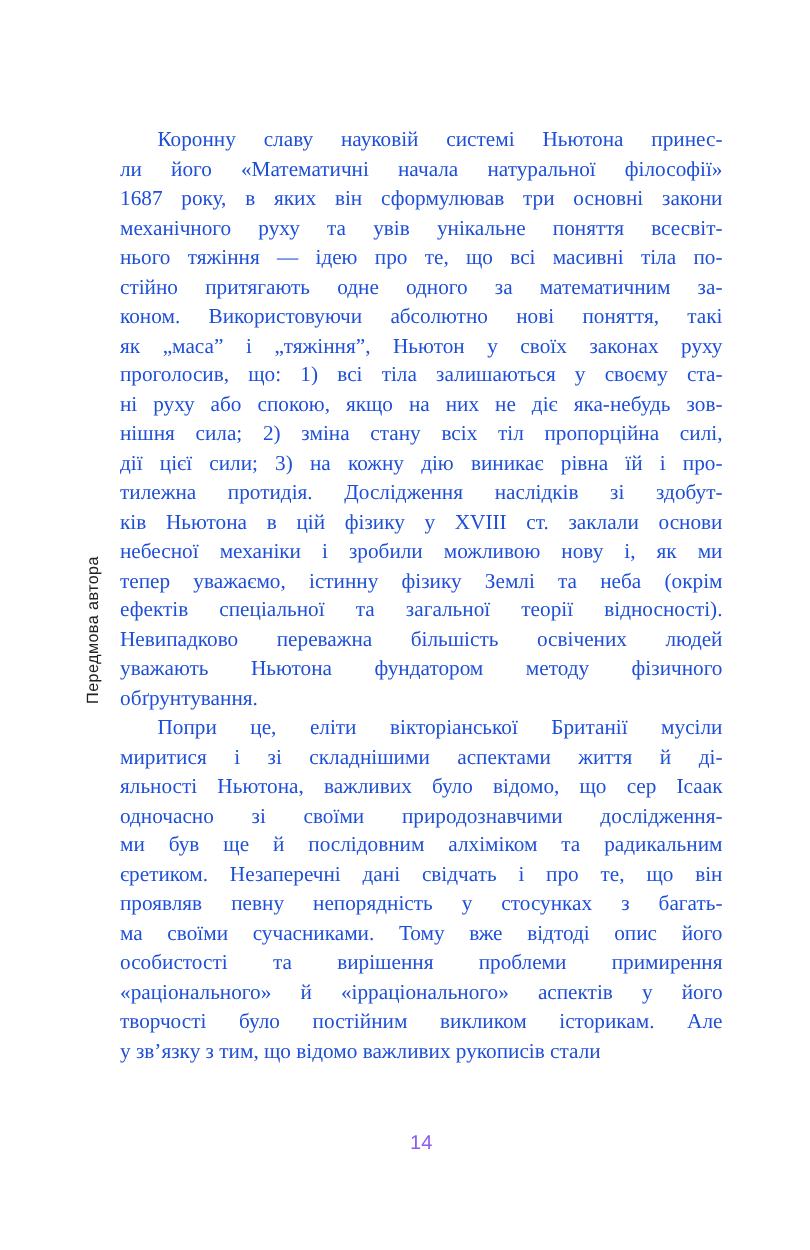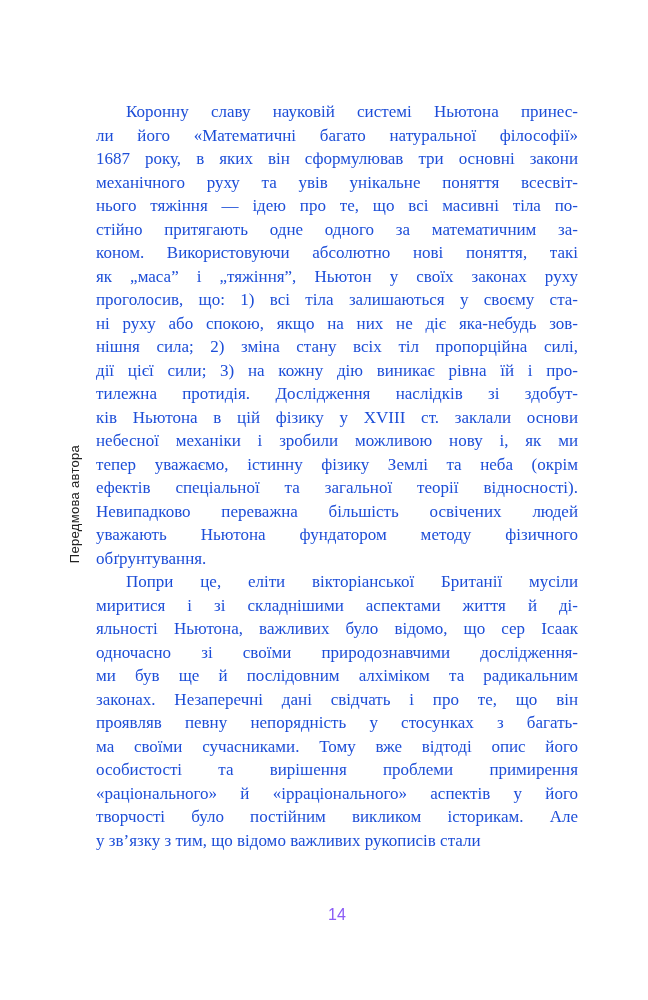--- a/index.html
+++ b/index.html
@@ -60,21 +60,21 @@
   }
 </style>
 </head>
 <body>
 
 <div class="page">
   <div class="margin-label">Передмова автора</div>
 
   <div class="text-block" id="text-block">
       <div class="line para-start">Коронну славу науковій системі Ньютона принес-</div>
-      <div class="line">ли його «Математичні багато натуральної філософії»</div>
+      <div class="line">ли його «Математичні начала натуральної філософії»</div>
       <div class="line">1687 року, в яких він сформулював три основні закони</div>
       <div class="line">механічного руху та увів унікальне поняття всесвіт-</div>
       <div class="line">нього тяжіння — ідею про те, що всі масивні тіла по-</div>
       <div class="line">стійно притягають одне одного за математичним за-</div>
       <div class="line">коном. Використовуючи абсолютно нові поняття, такі</div>
       <div class="line">як „маса” і „тяжіння”, Ньютон у своїх законах руху</div>
       <div class="line">проголосив, що: 1) всі тіла залишаються у своєму ста-</div>
       <div class="line">ні руху або спокою, якщо на них не діє яка-небудь зов-</div>
       <div class="line">нішня сила; 2) зміна стану всіх тіл пропорційна силі,</div>
       <div class="line">дії цієї сили; 3) на кожну дію виникає рівна їй і про-</div>
@@ -84,21 +84,21 @@
       <div class="line">тепер уважаємо, істинну фізику Землі та неба (окрім</div>
       <div class="line">ефектів спеціальної та загальної теорії відносності).</div>
       <div class="line">Невипадково переважна більшість освічених людей</div>
       <div class="line">уважають Ньютона фундатором методу фізичного</div>
       <div class="line para-end">обґрунтування.</div>
       <div class="line para-start">Попри це, еліти вікторіанської Британії мусіли</div>
       <div class="line">миритися і зі складнішими аспектами життя й ді-</div>
       <div class="line">яльності Ньютона, важливих було відомо, що сер Ісаак</div>
       <div class="line">одночасно зі своїми природознавчими дослідження-</div>
       <div class="line">ми був ще й послідовним алхіміком та радикальним</div>
-      <div class="line">законах. Незаперечні дані свідчать і про те, що він</div>
+      <div class="line">єретиком. Незаперечні дані свідчать і про те, що він</div>
       <div class="line">проявляв певну непорядність у стосунках з багать-</div>
       <div class="line">ма своїми сучасниками. Тому вже відтоді опис його</div>
       <div class="line">особистості та вирішення проблеми примирення</div>
       <div class="line">«раціонального» й «ірраціонального» аспектів у його</div>
       <div class="line">творчості було постійним викликом історикам. Але</div>
       <div class="line para-end">у зв’язку з тим, що відомо важливих рукописів стали</div>
     </div>
 
   <div class="page-number">14</div>
 </div>

